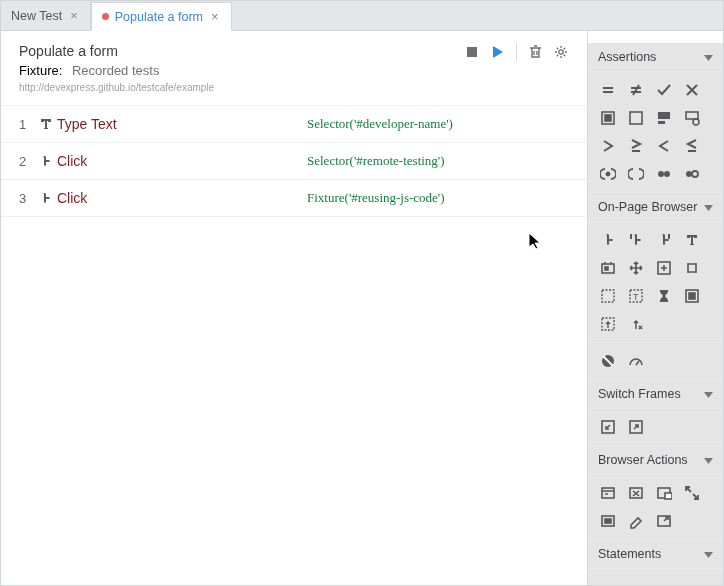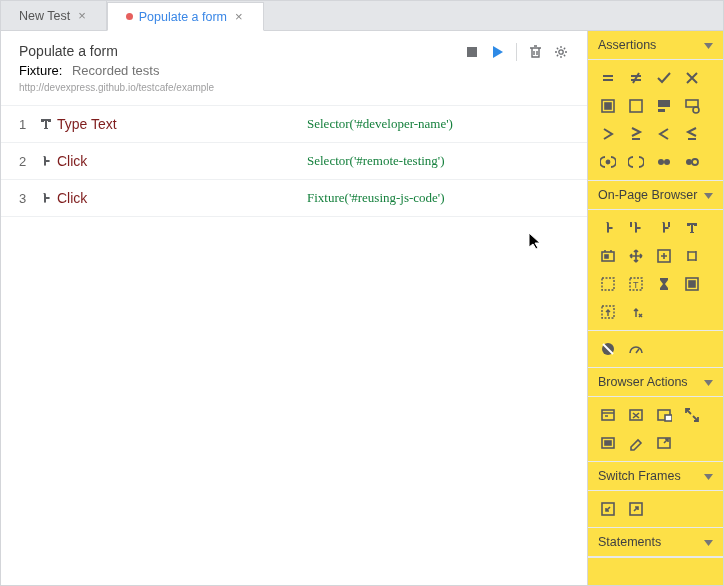--- a/index.html
+++ b/index.html
@@ -17,21 +17,21 @@
     display: flex;
     background: #e4e6e9;
     border-bottom: 1px solid #d3d5d9;
     height: 30px;
     align-items: flex-end;
   }
   .tab {
     display: flex;
     align-items: center;
     gap: 6px;
-    padding: 6px 18px;
+    padding: 6px 10px;
     border-right: 1px solid #d3d5d9;
     font-size: 12.5px;
     color: #555;
     height: 29px;
     cursor: pointer;
     text-align: right;
   }
   .tab.active {
     background: #fff;
     border-top: 1px solid #d3d5d9;
@@ -81,23 +81,24 @@
     align-items: center;
     padding: 10px 18px;
     border-bottom: 1px solid #eef0f2;
   }
   .step-num { width: 20px; color: #666; font-size: 13px; }
   .step-icon { width: 18px; display: flex; color: #5a5c60; }
   .step-action { font-weight: 400; color: #7f1d1d; font-size: 14px; width: 250px; }
   .step-selector { color: #15803d; font-size: 13px; font-family: Liberation Serif, serif; }
   .right {
     width: 135px;
-    background: #fde047;
+    background: #e5e5e5;
     overflow-y: auto;
     overflow-x: hidden;
+    margin-top: 12px;
   }
   .panel { border-bottom: 1px solid #e7e9eb; }
   .panel-header {
     display: flex; align-items: center; justify-content: space-between;
     padding: 7px 10px 7px 10px;
     font-size: 12.5px; color: #3d3f43;
     border-bottom: 1px solid #e7e9eb;
     cursor: pointer;
   }
   .panel-header .chev { color: #777; }
@@ -416,20 +417,45 @@
             <svg width="16" height="16" viewBox="0 0 16 16" fill="none" stroke="#59595b" stroke-width="1.6">
               <path d="M2 12a6 6 0 0112 0"></path>
               <path d="M8 12l3-4"></path>
             </svg>
           </div>
       </div>
     </div>
 
     <div class="panel">
       <div class="panel-header">
+        <span>Switch Frames</span>
+        <span class="chev">
+          <svg width="9" height="6" viewBox="0 0 9 6">
+              <polygon points="0,0 9,0 4.5,6" fill="#777"></polygon>
+            </svg>
+        </span>
+      </div>
+      <div class="panel-body">
+        <div class="ico">
+            <svg width="16" height="16" viewBox="0 0 16 16" fill="none" stroke="#59595b" stroke-width="1.6">
+              <rect x="2" y="2" width="12" height="12"></rect>
+              <path d="M10 6L6 10M6 7v3h3"></path>
+            </svg>
+          </div>
+        <div class="ico">
+            <svg width="16" height="16" viewBox="0 0 16 16" fill="none" stroke="#59595b" stroke-width="1.6">
+              <rect x="2" y="2" width="12" height="12"></rect>
+              <path d="M6 10l4-4M10 9V6H7"></path>
+            </svg>
+          </div>
+      </div>
+    </div>
+
+    <div class="panel">
+      <div class="panel-header">
         <span>Browser Actions</span>
         <span class="chev">
           <svg width="9" height="6" viewBox="0 0 9 6">
               <polygon points="0,0 9,0 4.5,6" fill="#777"></polygon>
             </svg>
         </span>
       </div>
       <div class="panel-body">
         <div class="ico">
             <svg width="16" height="16" viewBox="0 0 16 16" fill="none" stroke="#59595b" stroke-width="1.6">
@@ -462,45 +488,20 @@
           </div>
         <div class="ico">
             <svg width="16" height="16" viewBox="0 0 16 16" fill="none" stroke="#59595b" stroke-width="1.6">
               <path d="M3 12l7-7 3 3-7 7H3z"></path>
             </svg>
           </div>
         <div class="ico">
             <svg width="16" height="16" viewBox="0 0 16 16" fill="none" stroke="#59595b" stroke-width="1.6">
               <rect x="2" y="3" width="12" height="10"></rect>
               <path d="M8 8l4-4M9 4h3v3"></path>
-            </svg>
-          </div>
-      </div>
-    </div>
-
-    <div class="panel">
-      <div class="panel-header">
-        <span>Switch Frames</span>
-        <span class="chev">
-          <svg width="9" height="6" viewBox="0 0 9 6">
-              <polygon points="0,0 9,0 4.5,6" fill="#777"></polygon>
-            </svg>
-        </span>
-      </div>
-      <div class="panel-body">
-        <div class="ico">
-            <svg width="16" height="16" viewBox="0 0 16 16" fill="none" stroke="#59595b" stroke-width="1.6">
-              <rect x="2" y="2" width="12" height="12"></rect>
-              <path d="M10 6L6 10M6 7v3h3"></path>
-            </svg>
-          </div>
-        <div class="ico">
-            <svg width="16" height="16" viewBox="0 0 16 16" fill="none" stroke="#59595b" stroke-width="1.6">
-              <rect x="2" y="2" width="12" height="12"></rect>
-              <path d="M6 10l4-4M10 9V6H7"></path>
             </svg>
           </div>
       </div>
     </div>
 
     <div class="panel">
       <div class="panel-header">
         <span>Statements</span>
         <span class="chev">
           <svg width="9" height="6" viewBox="0 0 9 6">

